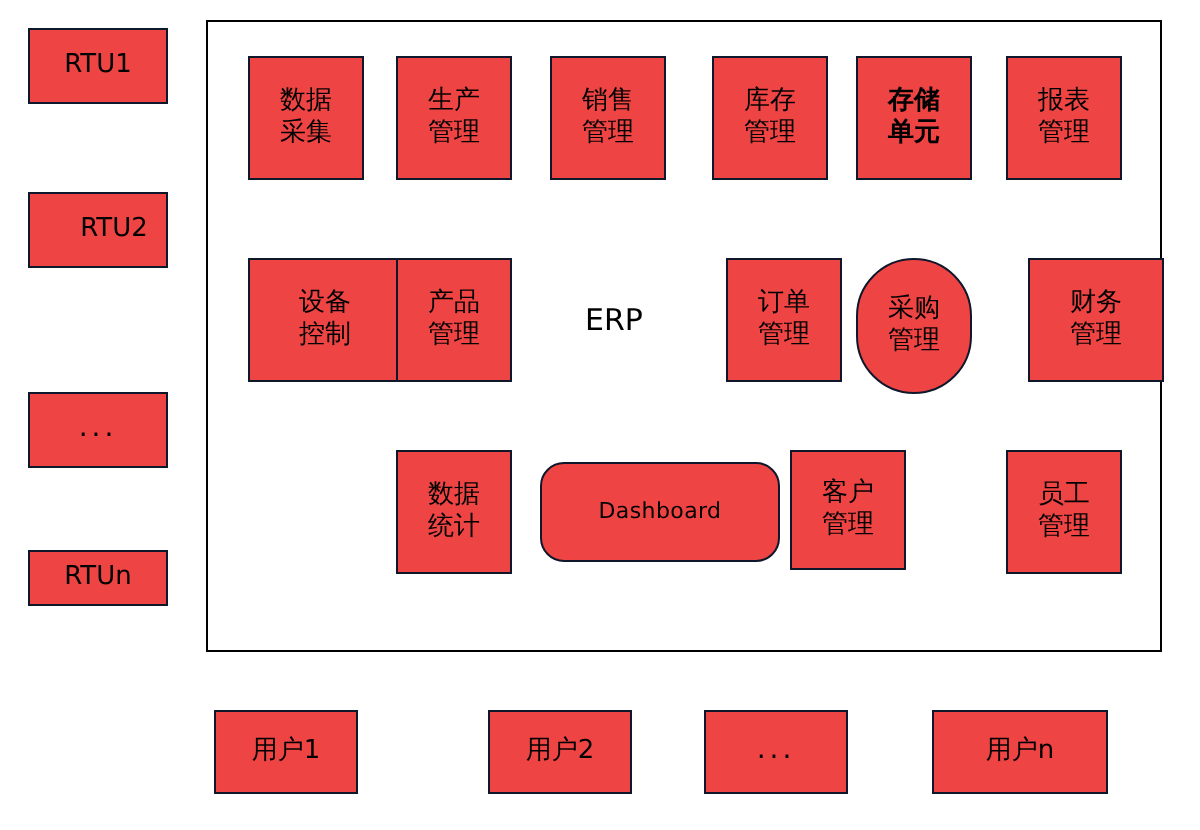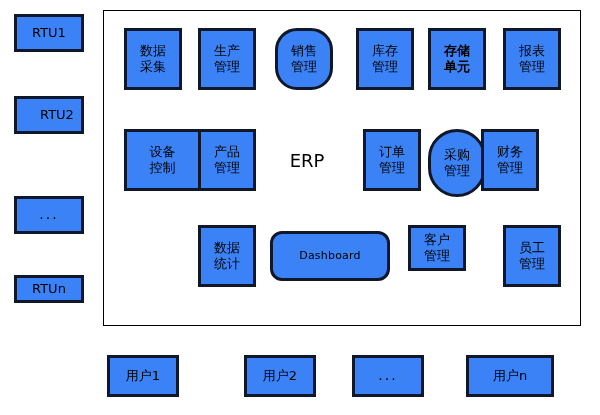--- a/index.html
+++ b/index.html
@@ -18,42 +18,42 @@
   #canvas {
     position: absolute;
     left: 0;
     top: 0;
     width: 600px;
     height: 415px;
   }
   .box {
     position: absolute;
     box-sizing: border-box;
-    border: 3px solid #0f172a;
-    background: #3b82f6;
+    border: 1px solid #0f172a;
+    background: #ef4444;
     display: flex;
     align-items: center;
     justify-content: center;
     text-align: center;
     line-height: 1.25;
     font-size: 13px;
     white-space: pre-line;
   }
   .outer {
     position: absolute;
     box-sizing: border-box;
     border: 1px solid #000000;
     background: #ffffff;
   }
   .rtu {
     font-size: 13px;
   }
   .erp-label {
     position: absolute;
-    font-size: 18px;
+    font-size: 15px;
     display: flex;
     align-items: center;
     justify-content: center;
   }
   .dashboard {
     font-size: 11px;
     letter-spacing: 0.2px;
     border-radius: 12px;
   }
   .dots {
@@ -72,44 +72,44 @@
   <div class="box rtu" style="left:14px; top:275px; width:70px; height:28px;">RTUn</div>
 
   <div class="outer" style="left:103px; top:10px; width:478px; height:316px;"></div>
 
   <div class="erp-label" style="left:272px; top:145px; width:70px; height:30px;">ERP</div>
 
   <div class="box" style="left:124px; top:28px; width:58px; height:62px;">数据
 采集</div>
   <div class="box" style="left:198px; top:28px; width:58px; height:62px;">生产
 管理</div>
-  <div class="box" style="left:275px; top:28px; width:58px; height:62px;border-radius:22px;">销售
+  <div class="box" style="left:275px; top:28px; width:58px; height:62px;">销售
 管理</div>
   <div class="box" style="left:356px; top:28px; width:58px; height:62px;">库存
 管理</div>
   <div class="box" style="left:428px; top:28px; width:58px; height:62px;font-weight:bold;">存储
 单元</div>
   <div class="box" style="left:503px; top:28px; width:58px; height:62px;">报表
 管理</div>
 
   <div class="box" style="left:124px; top:129px; width:77px; height:62px;">设备
 控制</div>
   <div class="box" style="left:198px; top:129px; width:58px; height:62px;">产品
 管理</div>
   <div class="box" style="left:363px; top:129px; width:58px; height:62px;">订单
 管理</div>
   <div class="box" style="left:428px; top:129px; width:58px; height:68px;border-radius:29px;">采购
 管理</div>
-  <div class="box" style="left:481px; top:129px; width:58px; height:62px;">财务
+  <div class="box" style="left:514px; top:129px; width:68px; height:62px;">财务
 管理</div>
 
   <div class="box" style="left:198px; top:225px; width:58px; height:62px;">数据
 统计</div>
   <div class="box dashboard" style="left:270px; top:231px; width:120px; height:50px;">Dashboard</div>
-  <div class="box" style="left:408px; top:225px; width:58px; height:46px;">客户
+  <div class="box" style="left:395px; top:225px; width:58px; height:60px;">客户
 管理</div>
   <div class="box" style="left:503px; top:225px; width:58px; height:62px;">员工
 管理</div>
 
   <div class="box" style="left:107px; top:355px; width:72px; height:42px;">用户1</div>
   <div class="box" style="left:244px; top:355px; width:72px; height:42px;">用户2</div>
   <div class="box dots" style="left:352px; top:355px; width:72px; height:42px;">...</div>
   <div class="box" style="left:466px; top:355px; width:88px; height:42px;">用户n</div>
 
 </div>

